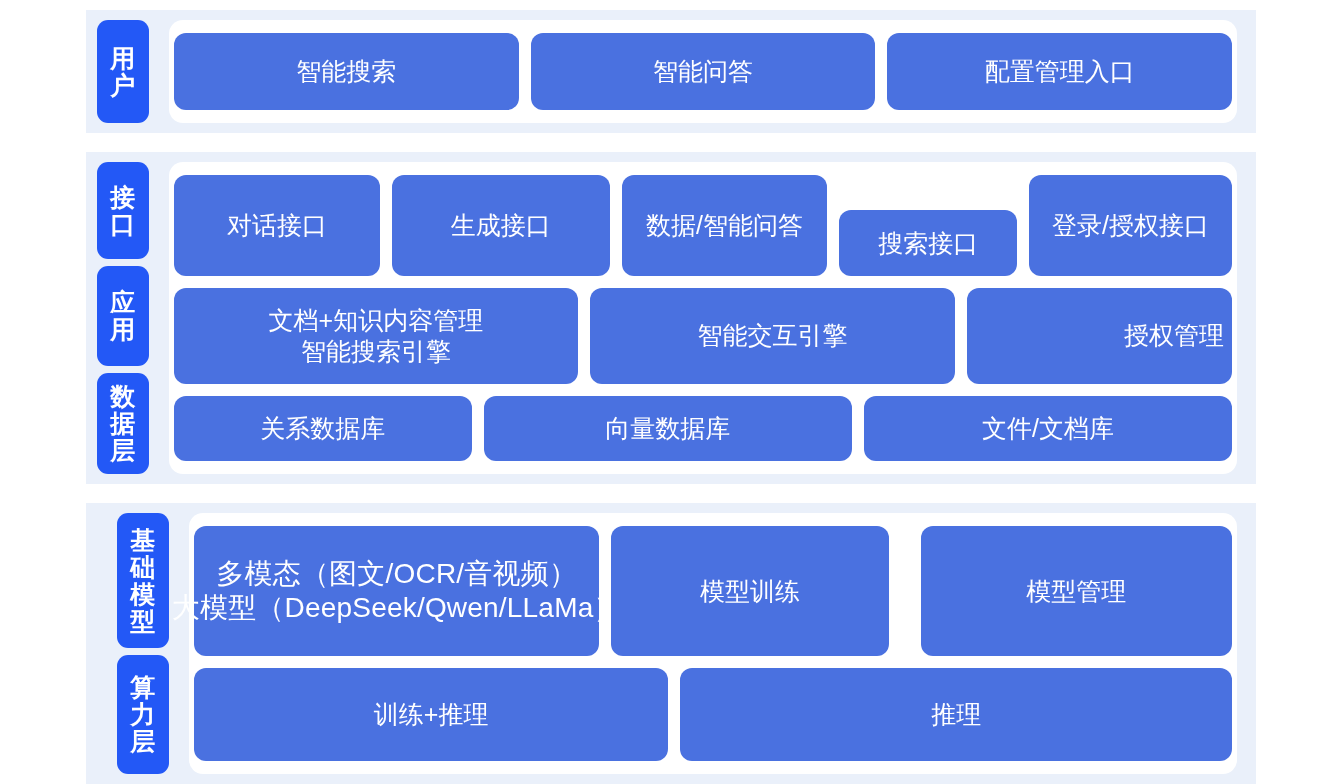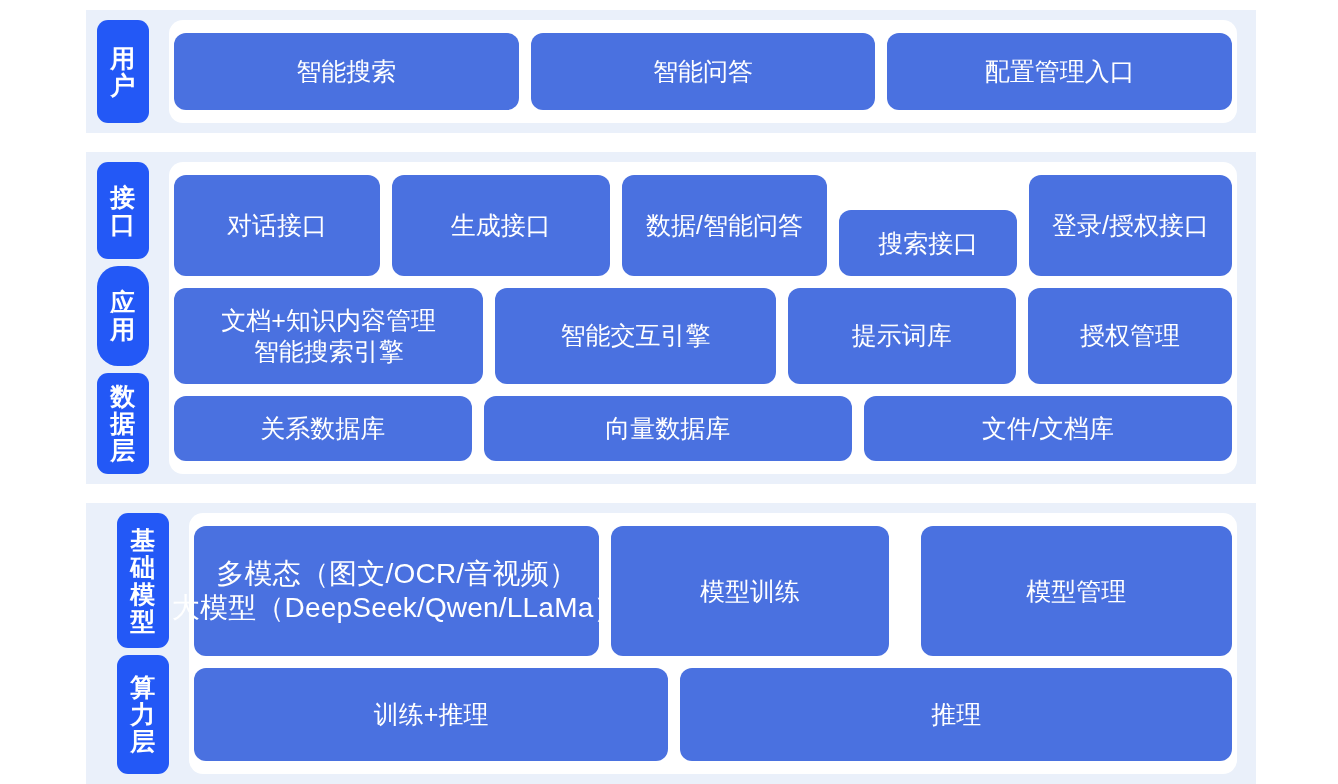--- a/index.html
+++ b/index.html
@@ -64,21 +64,21 @@
     justify-content: center;
     text-align: center;
     box-sizing: border-box;
     padding: 4px 2px;
   }
   .tab span { display: block; width: 27px; word-break: break-all; }
 
   
   .band-users  .tab { flex: 1 1 auto; }
   .band-middle .tab.t-jk { flex: 0 0 97px; }
-  .band-middle .tab.t-yy { flex: 0 0 100px; border-radius: 21px; }
+  .band-middle .tab.t-yy { flex: 0 0 100px; }
   .band-middle .tab.t-sj { flex: 1 1 auto; }
   .band-base   .tab.t-jc { flex: 0 0 135px; }
   .band-base   .tab.t-sl { flex: 1 1 auto; }
 
   
   .panel {
     flex: 1 1 auto;
     background: #ffffff;
     border-radius: 14px;
     margin: 10px 19px 10px 9px;
@@ -119,21 +119,21 @@
 
   .r-iface .c1 { flex: 2.02 1 0; }
   .r-iface .c2 { flex: 2.15 1 0; }
   .r-iface .c3 { flex: 2.02 1 0; }
   .r-iface .c4 { flex: 1.72 1 0; margin-top: 35px; }
   .r-iface .c5 { flex: 1.99 1 0; }
 
   .r-app .c1 { flex: 3.04 1 0; }
   .r-app .c2 { flex: 2.74 1 0; }
   .r-app .c3 { flex: 2.20 1 0; }
-  .r-app .c4 { flex: 1.95 1 0; }
+  .r-app .c4 { flex: 1.95 1 0; justify-content: flex-end; }
 
   .r-data .c1 { flex: 2.76 1 0; }
   .r-data .c2 { flex: 3.45 1 0; }
   .r-data .c3 { flex: 3.45 1 0; }
 
   .r-model .c1 { flex: 3.98 1 0; font-size: 28px; }
   .r-model .c2 { flex: 2.67 1 0; }
   .r-model .c3 { flex: 3.02 1 0; margin-left: 20px; }
 
   .r-compute .c1 { flex: 4.62 1 0; }
@@ -202,23 +202,20 @@
       <div class="row r-app">
         <div class="card c1">
           <span class="lines">
             <i>文档+知识内容管理</i>
             <i>智能搜索引擎</i>
           </span>
         </div>
         <div class="card c2">
           <span class="lines">智能交互引擎</span>
         </div>
-        <div class="card c3">
-          <span class="lines">提示词库</span>
-        </div>
         <div class="card c4">
           <span class="lines">授权管理</span>
         </div>
       </div>
 
       <div class="row r-data">
         <div class="card c1">
           <span class="lines">关系数据库</span>
         </div>
         <div class="card c2">

